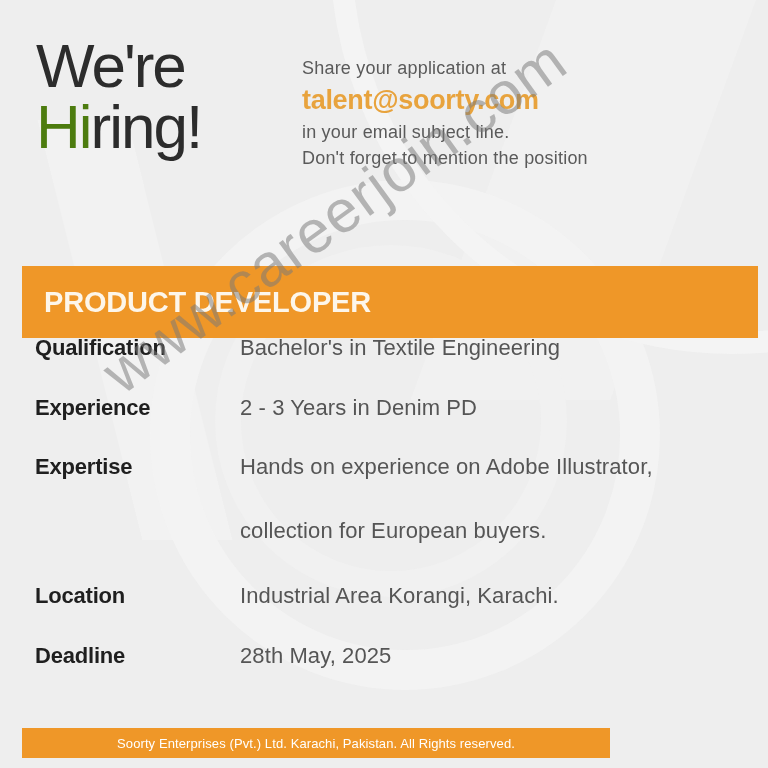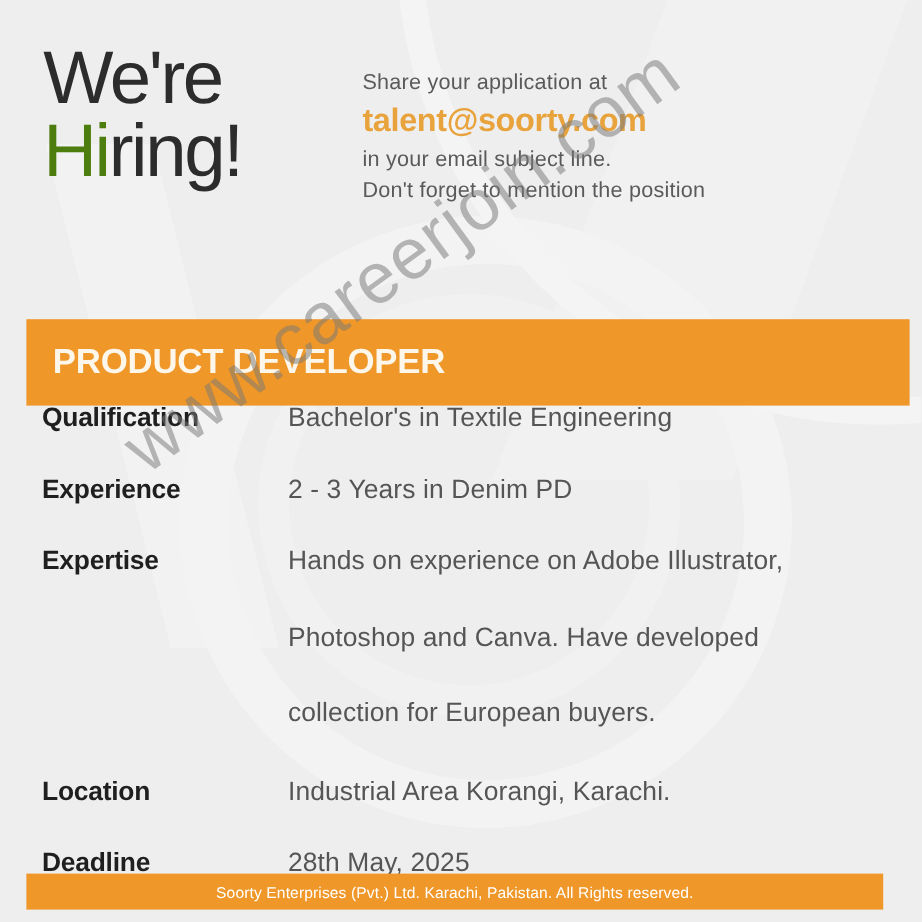--- a/index.html
+++ b/index.html
@@ -182,21 +182,21 @@
   }
   .row-value .vline:last-child {
     margin-bottom: 12px;
   }
 
   
   .footer-bar {
     position: absolute;
     left: 22px;
     top: 728px;
-    width: 714px;
+    width: 588px;
     height: 30px;
     background: #ef9728;
     display: flex;
     align-items: center;
     justify-content: center;
   }
   .footer-text {
     color: #ffffff;
     font-size: 13px;
     letter-spacing: 0.1px;
@@ -256,21 +256,20 @@
 
     <div class="row">
       <div class="row-label">Experience</div>
       <div class="row-value">2 - 3 Years in Denim PD</div>
     </div>
 
     <div class="row multi">
       <div class="row-label">Expertise</div>
       <div class="row-value">
         <span class="vline">Hands on experience on Adobe Illustrator,</span>
-        <span class="vline">Photoshop and Canva. Have developed</span>
         <span class="vline">collection for European buyers.</span>
       </div>
     </div>
 
     <div class="row">
       <div class="row-label">Location</div>
       <div class="row-value">Industrial Area Korangi, Karachi.</div>
     </div>
 
     <div class="row">

